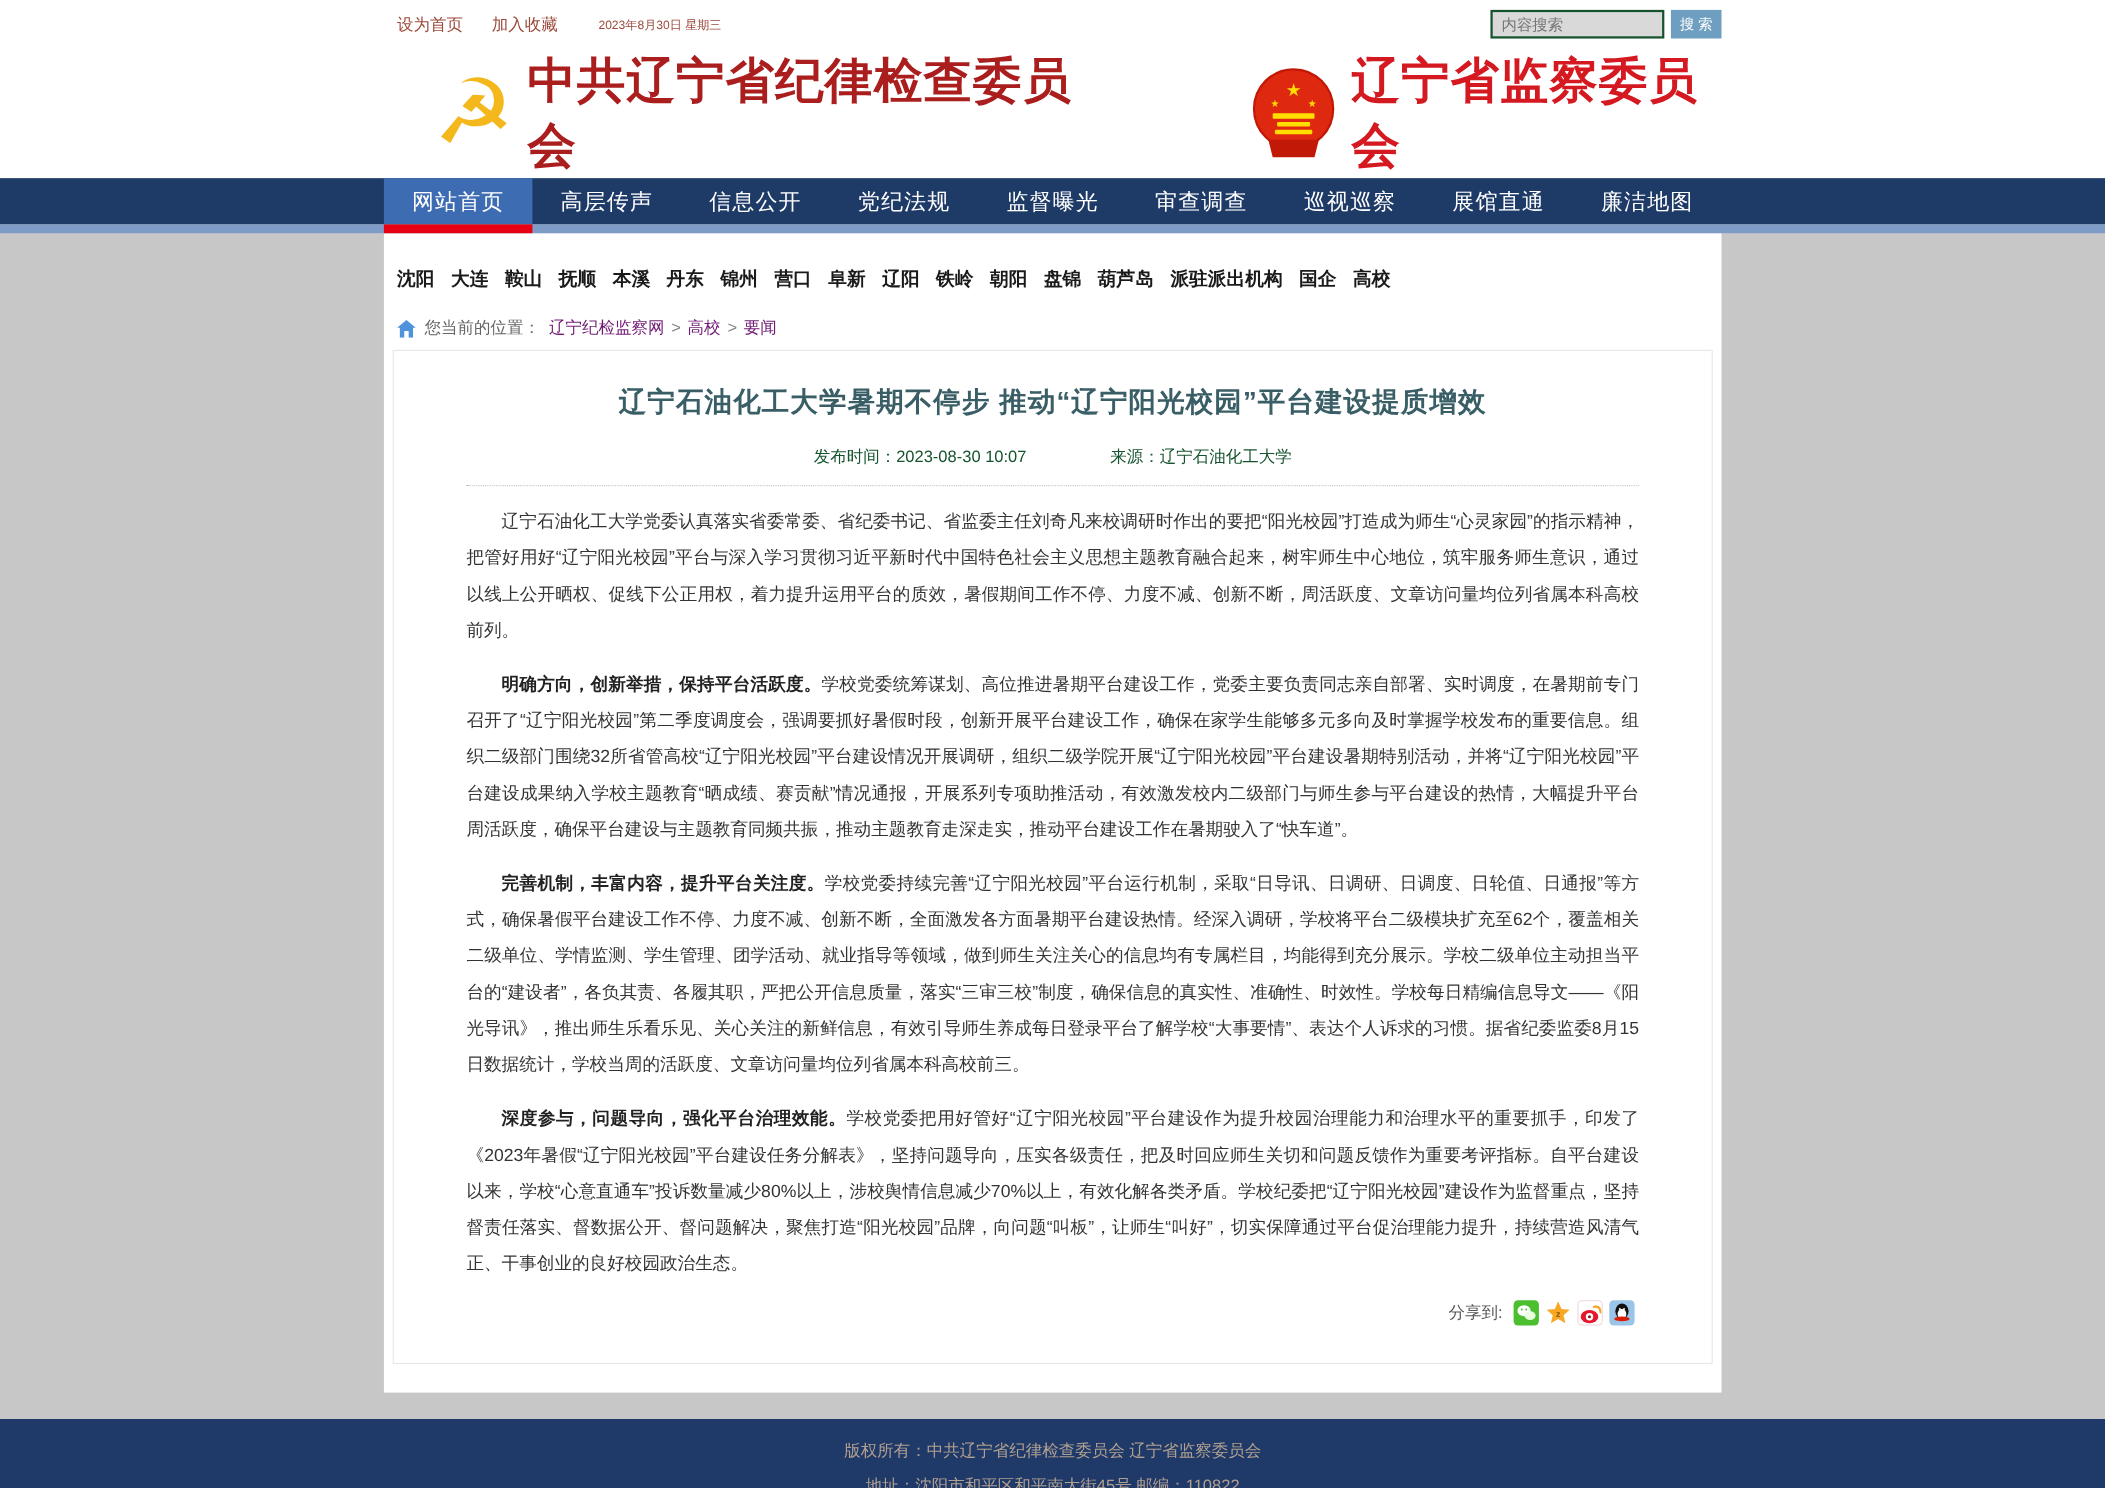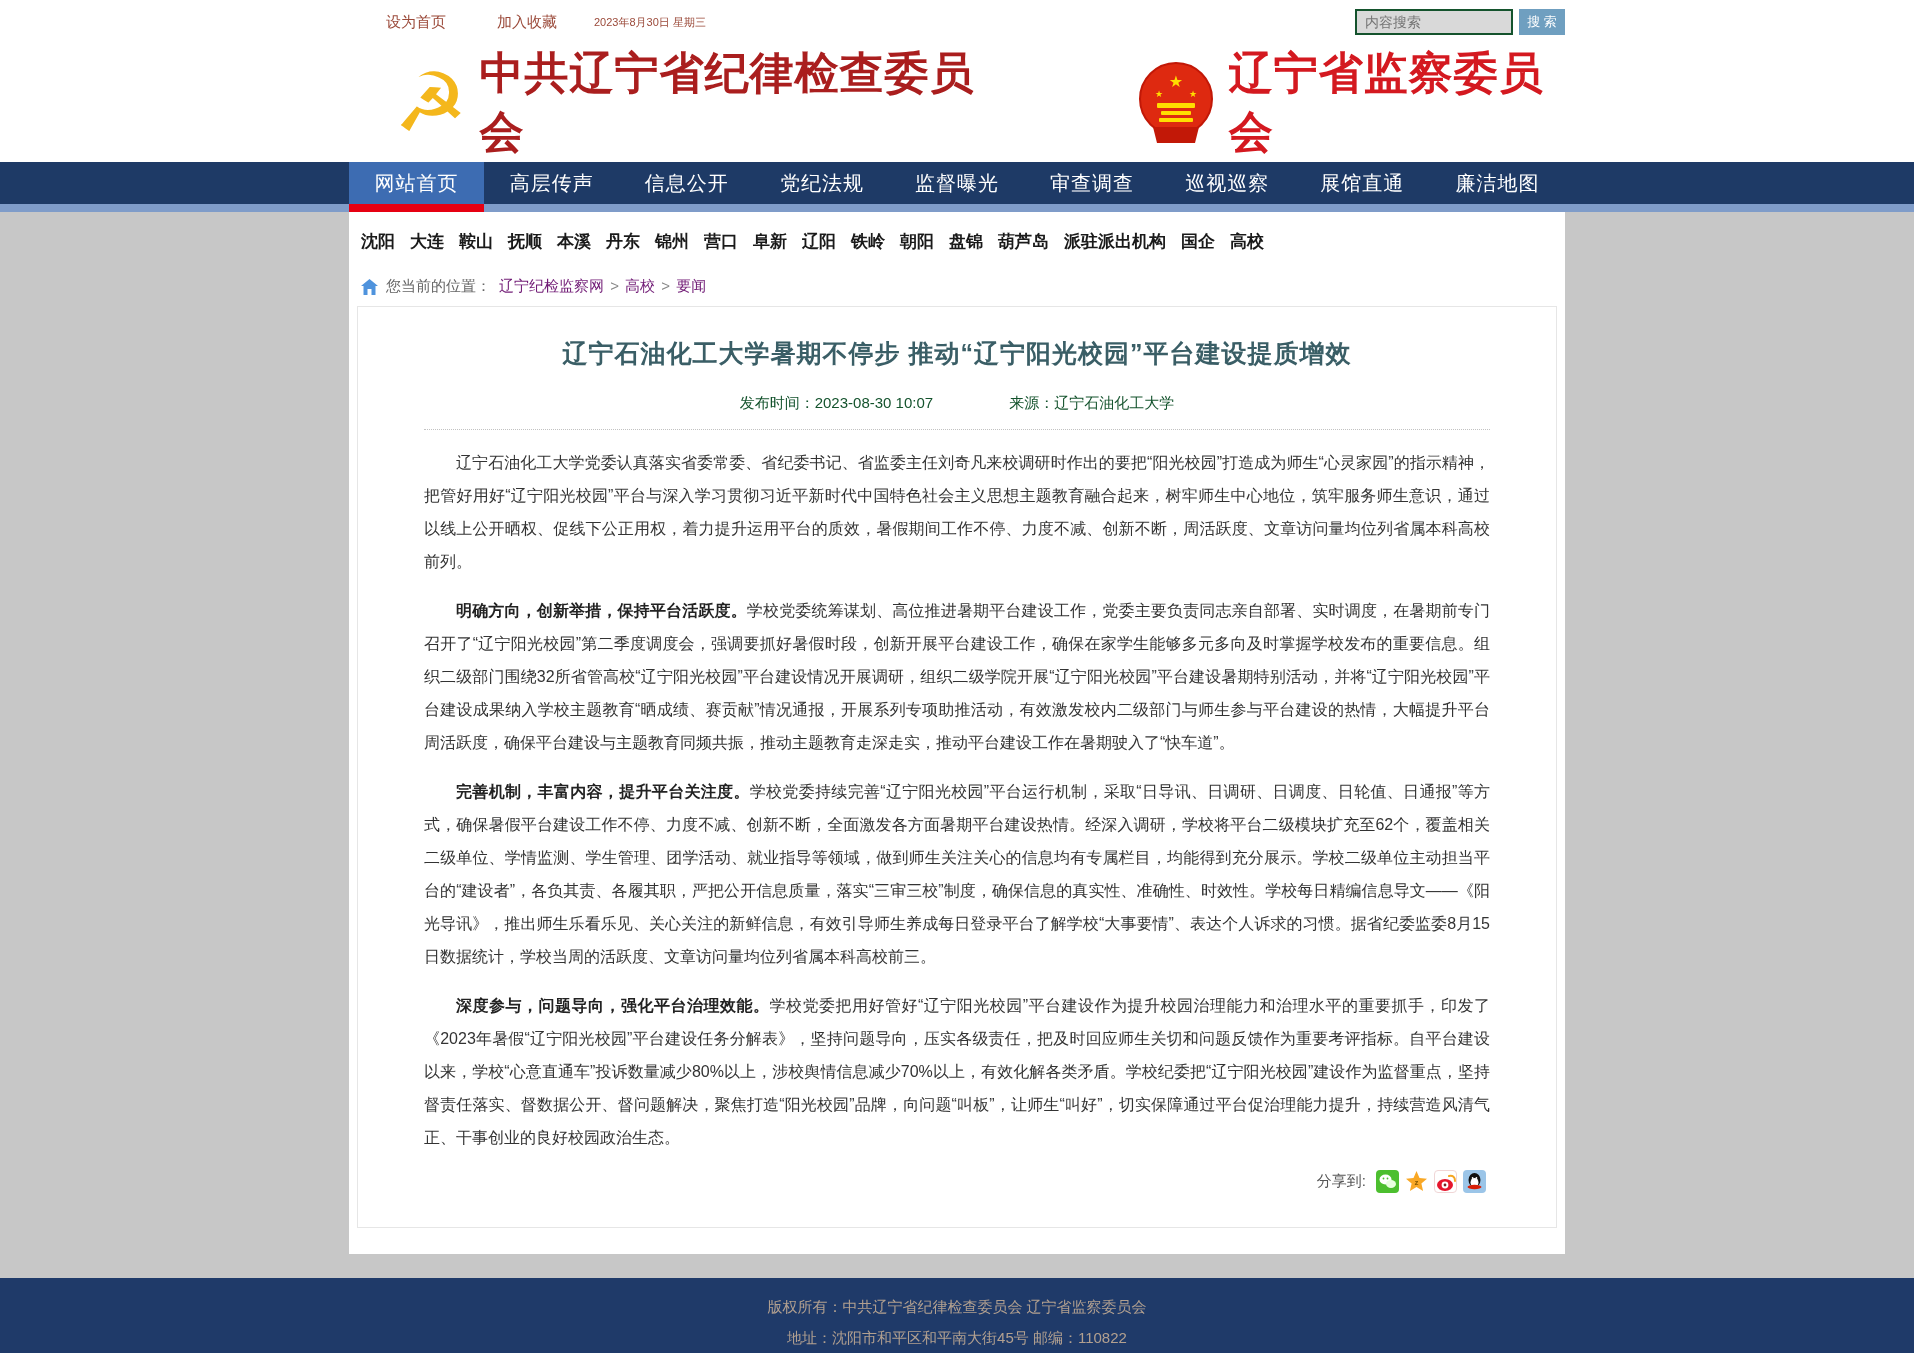--- a/index.html
+++ b/index.html
@@ -5,21 +5,21 @@
   * { margin:0; padding:0; box-sizing:border-box; }
   html,body { background:#c7c7c7; font-family:"Liberation Sans","DejaVu Sans",sans-serif; }
   body { width:1914px; min-height:1353px; overflow-x:hidden; }
   .container { width:1216px; margin:0 auto; position:relative; }
 
   
   .top-zone { background:#ffffff; }
   .topbar { height:44px; }
   .topbar .container { display:flex; align-items:center; height:44px; }
   .topbar-links { display:flex; gap:26px; font-size:15px; color:#9b4a3a; padding-left:12px; }
-  .topbar-links a { color:#9b4a3a; text-decoration:none; cursor:pointer;margin-left:25px; }
+  .topbar-links a { color:#9b4a3a; text-decoration:none; cursor:pointer; }
   .topbar-date { margin-left:37px; font-size:11px; color:#9b4a3a; }
   .topbar-search { margin-left:auto; display:flex; align-items:center; }
   .topbar-search input { width:158px; height:26px; background:#d9d9d9; border:2px solid #14532d; font-size:14px; color:#444; padding:0 8px; outline:none; }
   .topbar-search button { height:26px; width:46px; margin-left:6px; background:#6f9fc0; color:#fff; border:none; font-size:13px; cursor:pointer; }
 
   
   .header { height:118px; }
   .header .container { display:flex; align-items:center; height:118px; padding-left:45px; gap:0; }
   .logo-group { display:flex; align-items:center; }
   .logo-group.second { margin-left:150px; }
@@ -30,21 +30,21 @@
 
   
   .nav { background:#1e3a66; }
   .nav-tabs { display:flex; height:42px; }
   .nav-tab { flex:1; display:flex; align-items:center; justify-content:center; color:#ffffff; font-size:20px; cursor:pointer; letter-spacing:1px; }
   .nav-tab.active { background:#3d6cb2; }
   .nav-strip { height:8px; background:#7f9cc9; position:relative; }
   .nav-strip .red-seg { position:absolute; left:0; top:0; width:135px; height:8px; background:#e60012; }
 
   
-  .main-col { background:#ffffff; width:1216px; margin:0 auto; padding:10px 0 26px 0; }
+  .main-col { background:#ffffff; width:1216px; margin:0 auto; padding:22px 0 26px 0; }
 
   .subnav { padding:8px 0 10px 12px; }
   .subnav a { font-size:17px; font-weight:bold; color:#1a1a1a; text-decoration:none; margin-right:15px; cursor:pointer; }
 
   .breadcrumb { display:flex; align-items:center; margin:14px 0 10px 12px; font-size:15px; color:#666; gap:8px; }
   .breadcrumb .home-icon { width:17px; height:16px; display:inline-block; }
   .breadcrumb a { color:#701a75; text-decoration:none; cursor:pointer; }
   .breadcrumb .sep { color:#888; margin:0 2px; }
 
   .article-box { border:1px solid #e6e6e6; margin:4px 8px 0 8px; padding:30px 66px 34px 66px; background:#fff; }

